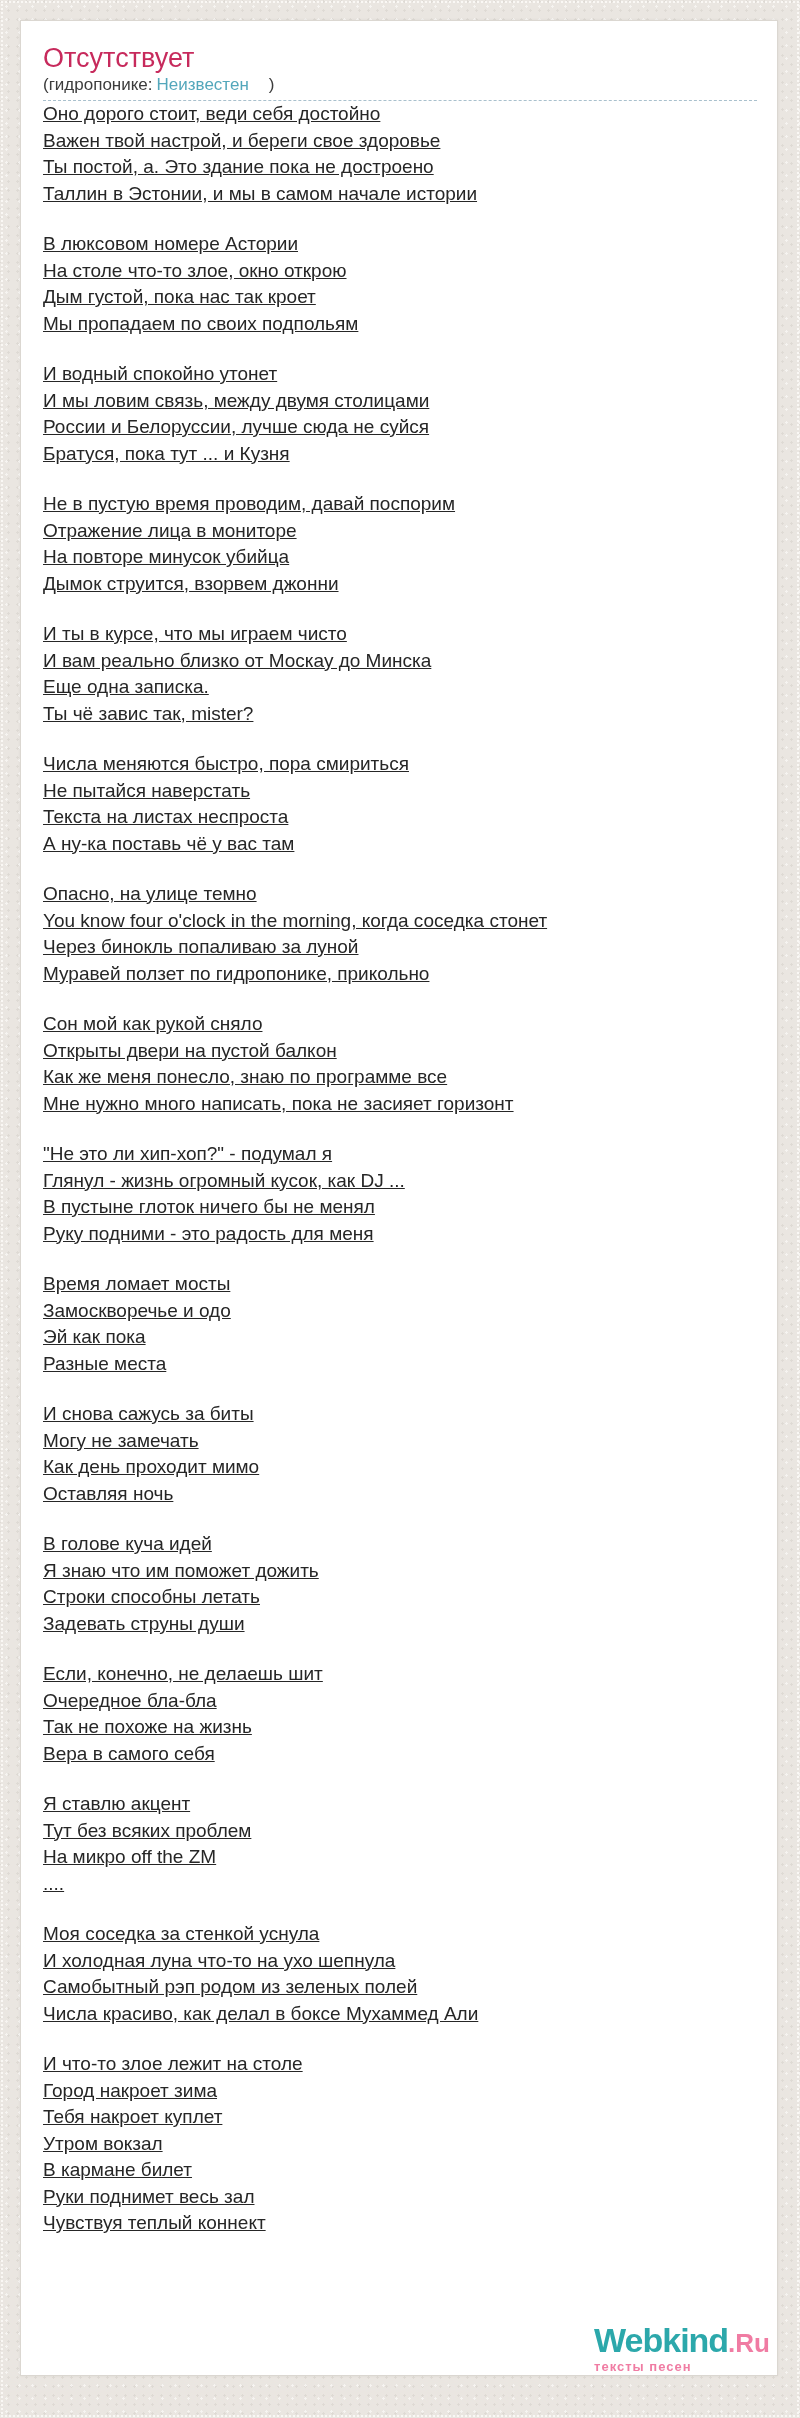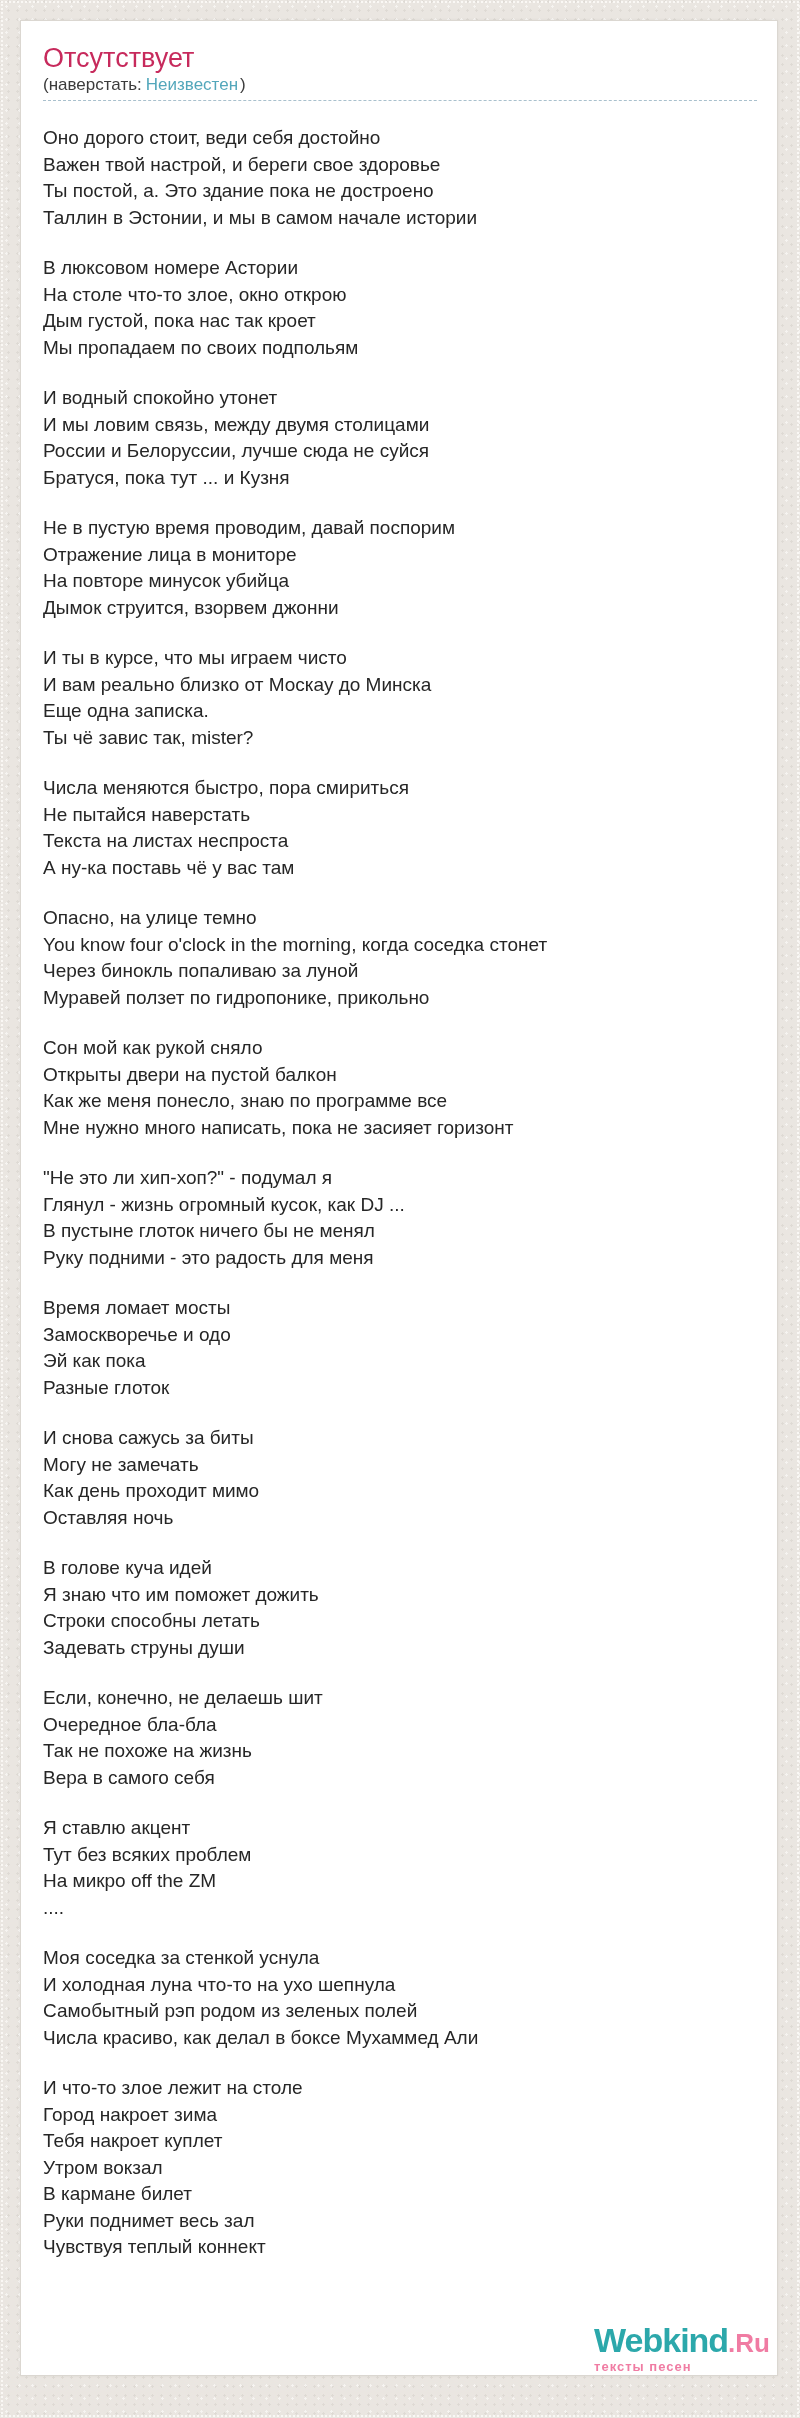--- a/index.html
+++ b/index.html
@@ -40,32 +40,33 @@
   }
   .artist {
     margin-top: 2px;
     font-size: 17px;
     line-height: 20px;
     color: #3c3c3c;
   }
   .artist a {
     color: var(--link-color, #53a7bb);
     text-decoration: none;
-    margin: 0 2px 0 4px;
+    margin: 0 20px 0 4px;
   }
   .divider {
     margin-top: 5px;
     height: 0;
     border-bottom: 1px dashed var(--divider-color, #a9c0cd);
   }
   .lyrics {
-    margin-top: 24px;
+    margin-top: 0;
     font-size: 19px;
     line-height: 26.5px;
     color: #262626;
+    text-decoration: underline;
   }
   .lyrics p { margin: 0 0 24px 0; }
   .logo {
     position: absolute; right: 7px; bottom: 2px;
     display: block;
     text-decoration: none;
     font-weight: bold;
   }
   .logo-line { display: block; line-height: 36px; white-space: nowrap; }
   .logo-main {
@@ -88,35 +89,35 @@
   }
 </style>
 </head>
 <body>
 
 <div class="stitch"></div>
 
 <div class="card">
   <h1 class="title">Отсутствует</h1>
 
-  <div class="artist"><span>(наверстать:</span><a href="#">Неизвестен</a><span>)</span></div>
+  <div class="artist"><span>(гидропонике:</span><a href="#">Неизвестен</a><span>)</span></div>
 
   <div class="divider"></div>
 
   <div class="lyrics">
       <p><span>Оно дорого стоит, веди себя достойно</span><br><span>Важен твой настрой, и береги свое здоровье</span><br><span>Ты постой, а. Это здание пока не достроено</span><br><span>Таллин в Эстонии, и мы в самом начале истории</span></p>
       <p><span>В люксовом номере Астории</span><br><span>На столе что-то злое, окно открою</span><br><span>Дым густой, пока нас так кроет</span><br><span>Мы пропадаем по своих подпольям</span></p>
       <p><span>И водный спокойно утонет</span><br><span>И мы ловим связь, между двумя столицами</span><br><span>России и Белоруссии, лучше сюда не суйся</span><br><span>Братуся, пока тут ... и Кузня</span></p>
       <p><span>Не в пустую время проводим, давай поспорим</span><br><span>Отражение лица в мониторе</span><br><span>На повторе минусок убийца</span><br><span>Дымок струится, взорвем джонни</span></p>
       <p><span>И ты в курсе, что мы играем чисто</span><br><span>И вам реально близко от Москау до Минска</span><br><span>Еще одна записка.</span><br><span>Ты чё завис так, mister?</span></p>
       <p><span>Числа меняются быстро, пора смириться</span><br><span>Не пытайся наверстать</span><br><span>Текста на листах неспроста</span><br><span>А ну-ка поставь чё у вас там</span></p>
       <p><span>Опасно, на улице темно</span><br><span>You know four o'clock in the morning, когда соседка стонет</span><br><span>Через бинокль попаливаю за луной</span><br><span>Муравей ползет по гидропонике, прикольно</span></p>
       <p><span>Сон мой как рукой сняло</span><br><span>Открыты двери на пустой балкон</span><br><span>Как же меня понесло, знаю по программе все</span><br><span>Мне нужно много написать, пока не засияет горизонт</span></p>
       <p><span>"Не это ли хип-хоп?" - подумал я</span><br><span>Глянул - жизнь огромный кусок, как DJ ...</span><br><span>В пустыне глоток ничего бы не менял</span><br><span>Руку подними - это радость для меня</span></p>
-      <p><span>Время ломает мосты</span><br><span>Замоскворечье и одо</span><br><span>Эй как пока</span><br><span>Разные глоток</span></p>
+      <p><span>Время ломает мосты</span><br><span>Замоскворечье и одо</span><br><span>Эй как пока</span><br><span>Разные места</span></p>
       <p><span>И снова сажусь за биты</span><br><span>Могу не замечать</span><br><span>Как день проходит мимо</span><br><span>Оставляя ночь</span></p>
       <p><span>В голове куча идей</span><br><span>Я знаю что им поможет дожить</span><br><span>Строки способны летать</span><br><span>Задевать струны души</span></p>
       <p><span>Если, конечно, не делаешь шит</span><br><span>Очередное бла-бла</span><br><span>Так не похоже на жизнь</span><br><span>Вера в самого себя</span></p>
       <p><span>Я ставлю акцент</span><br><span>Тут без всяких проблем</span><br><span>На микро off the ZM</span><br><span>....</span></p>
       <p><span>Моя соседка за стенкой уснула</span><br><span>И холодная луна что-то на ухо шепнула</span><br><span>Самобытный рэп родом из зеленых полей</span><br><span>Числа красиво, как делал в боксе Мухаммед Али</span></p>
       <p><span>И что-то злое лежит на столе</span><br><span>Город накроет зима</span><br><span>Тебя накроет куплет</span><br><span>Утром вокзал</span><br><span>В кармане билет</span><br><span>Руки поднимет весь зал</span><br><span>Чувствуя теплый коннект</span></p>
     </div>
 
   <a href="#" class="logo">
     <span class="logo-line"><span class="logo-main">Webkind</span><span class="logo-suffix">.Ru</span></span>

